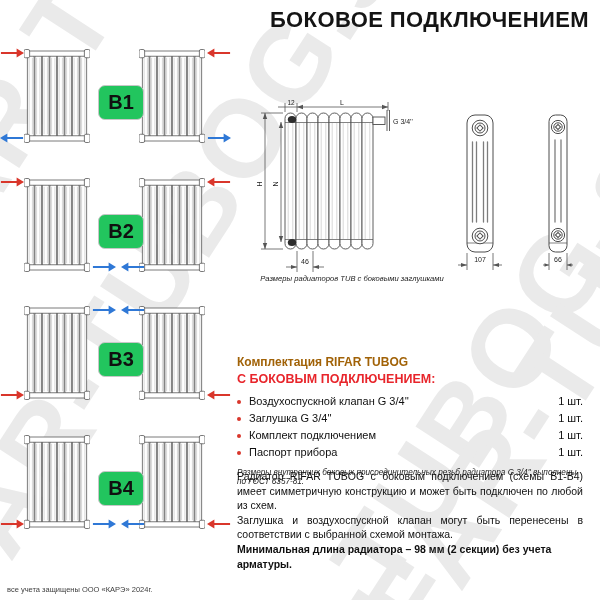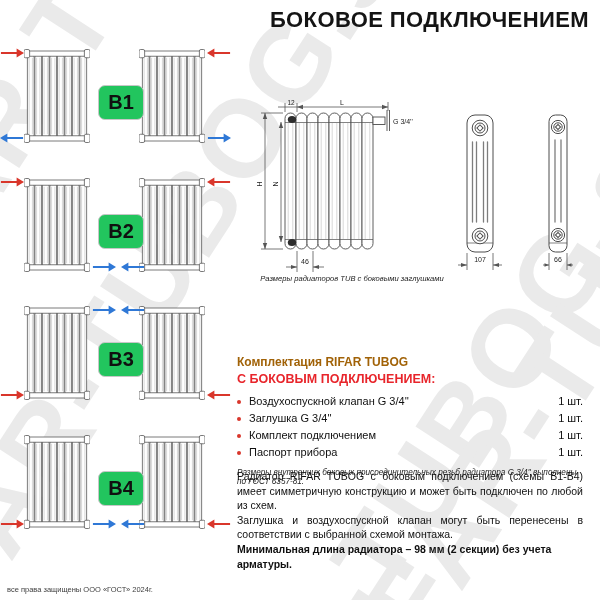--- a/index.html
+++ b/index.html
@@ -400,16 +400,16 @@
       </ul>
       <div class="pkg-note">Размеры внутренних боковых присоединительных резьб радиатора G 3/4'' выполнены по ГОСТ 6357-81.</div>
     </div>
 
     <div class="desc">
       <p>Радиатор RIFAR TUBOG с боковым подключением (схемы B1-B4) имеет симметричную конструкцию и может быть подключен по любой из схем.</p>
       <p>Заглушка и воздухоспускной клапан могут быть перенесены в соответствии с выбранной схемой монтажа.</p>
       <p class="bold">Минимальная длина радиатора – 98 мм (2 секции) без учета арматуры.</p>
     </div>
 
-    <div class="footer">все права защищены ООО «ГОСТ» 2024г.</div>
+    <div class="footer">все учета защищены ООО «КАРЭ» 2024г.</div>
 
   </div>
 </div>
 
 </body></html>

